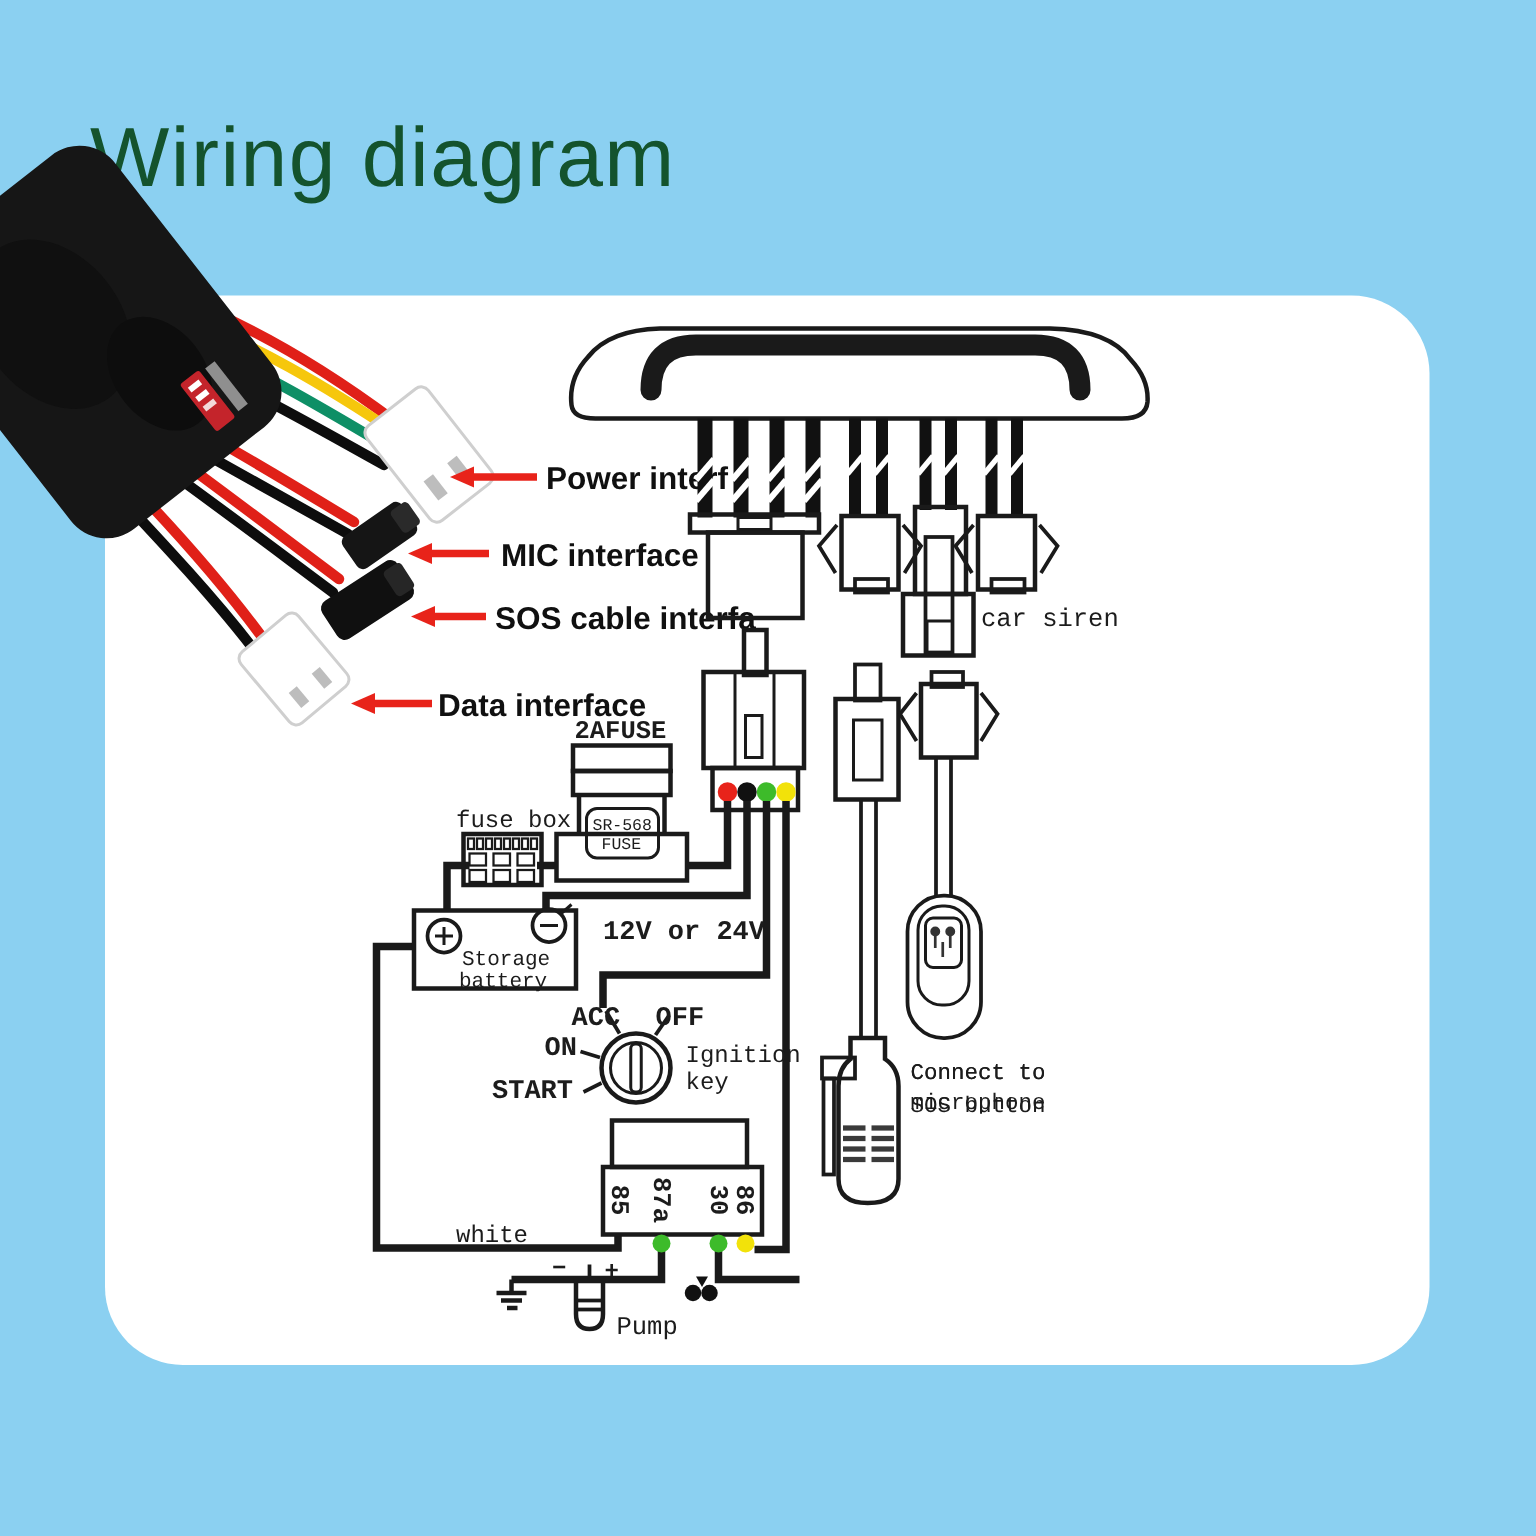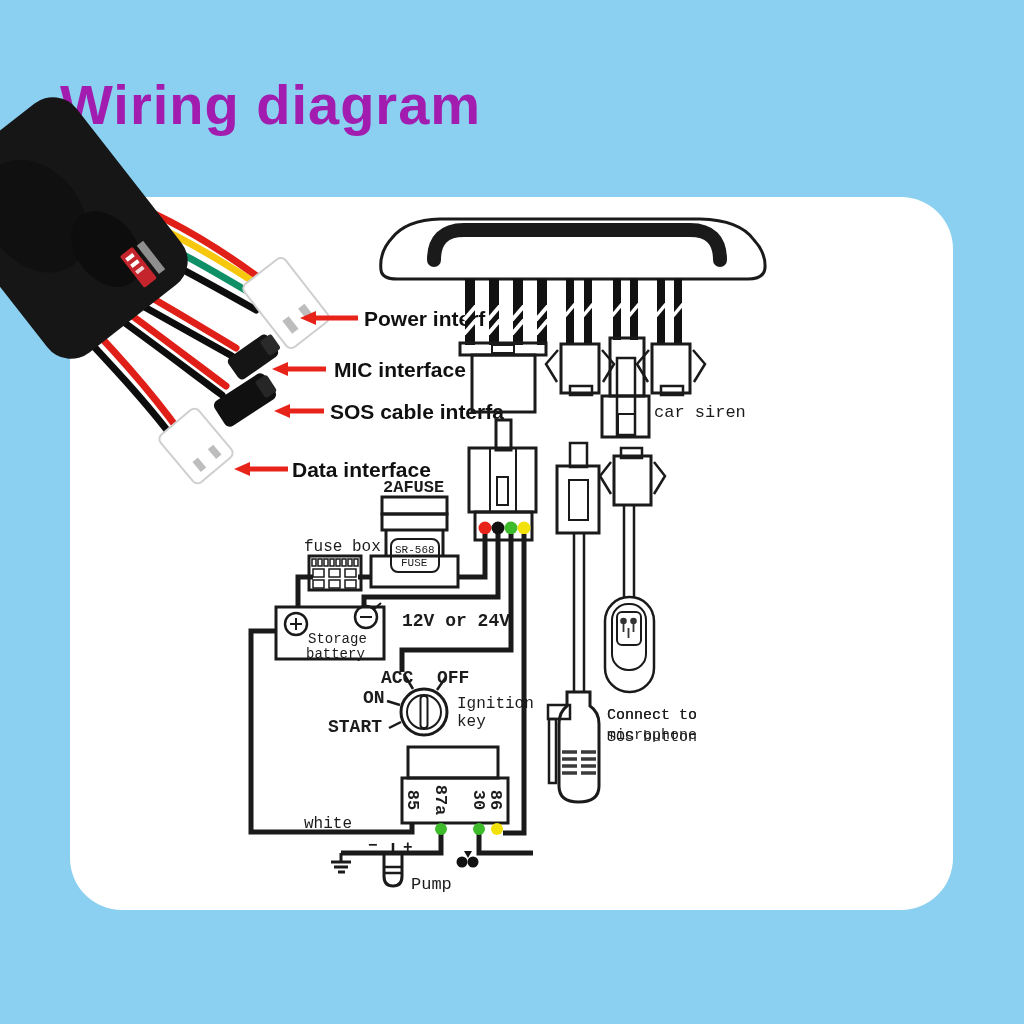--- a/index.html
+++ b/index.html
@@ -7,21 +7,21 @@
     width:1024px;height:1024px;position:relative;overflow:hidden;
     background:#8BD0F1;
     font-family:"Liberation Sans",sans-serif;
   }
   .card{
     position:absolute;left:70px;top:197px;width:883px;height:713px;
     background:#ffffff;border-radius:52px;
   }
   .title{
     position:absolute;left:60px;top:72px;
-    font-size:56px;font-weight:bold;color:#a21caf;letter-spacing:1px;
+    font-size:56px;font-weight:normal;color:#14532d;letter-spacing:1px;
   }
   svg.scene{position:absolute;left:0;top:0;width:1024px;height:1024px;}
   .mono{font-family:"Liberation Mono","DejaVu Sans Mono",monospace;fill:#1c1c1c;}
   .callout{font-family:"Liberation Sans",sans-serif;font-weight:bold;fill:#101010;}
   .ln{stroke:#1a1a1a;fill:none;}
 </style>
 </head>
 <body>
 
 <div class="card"></div>

